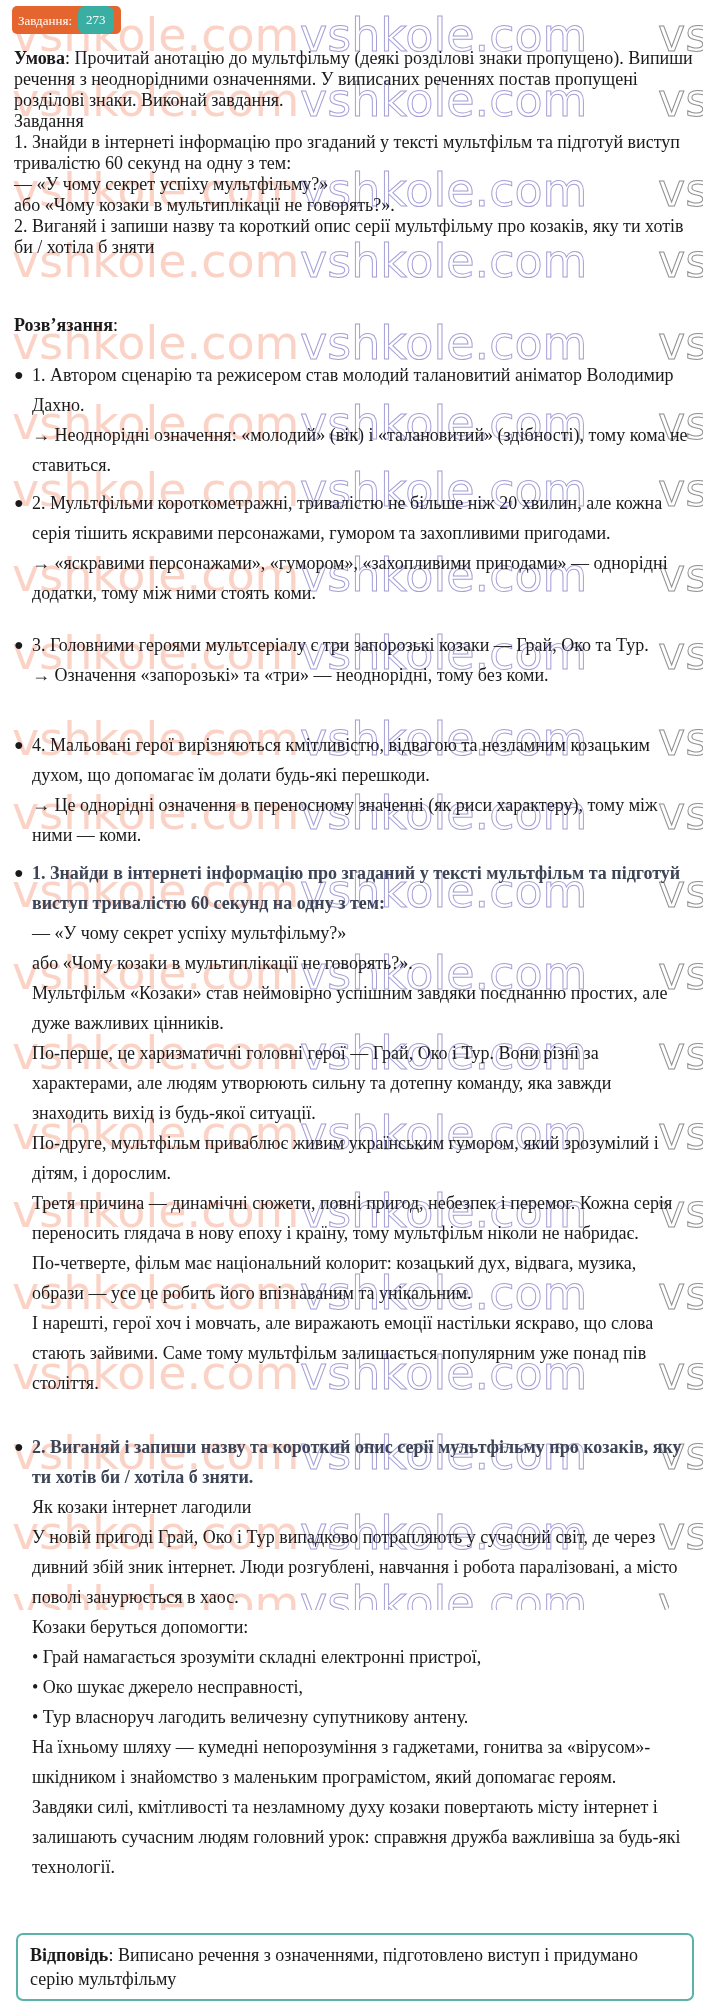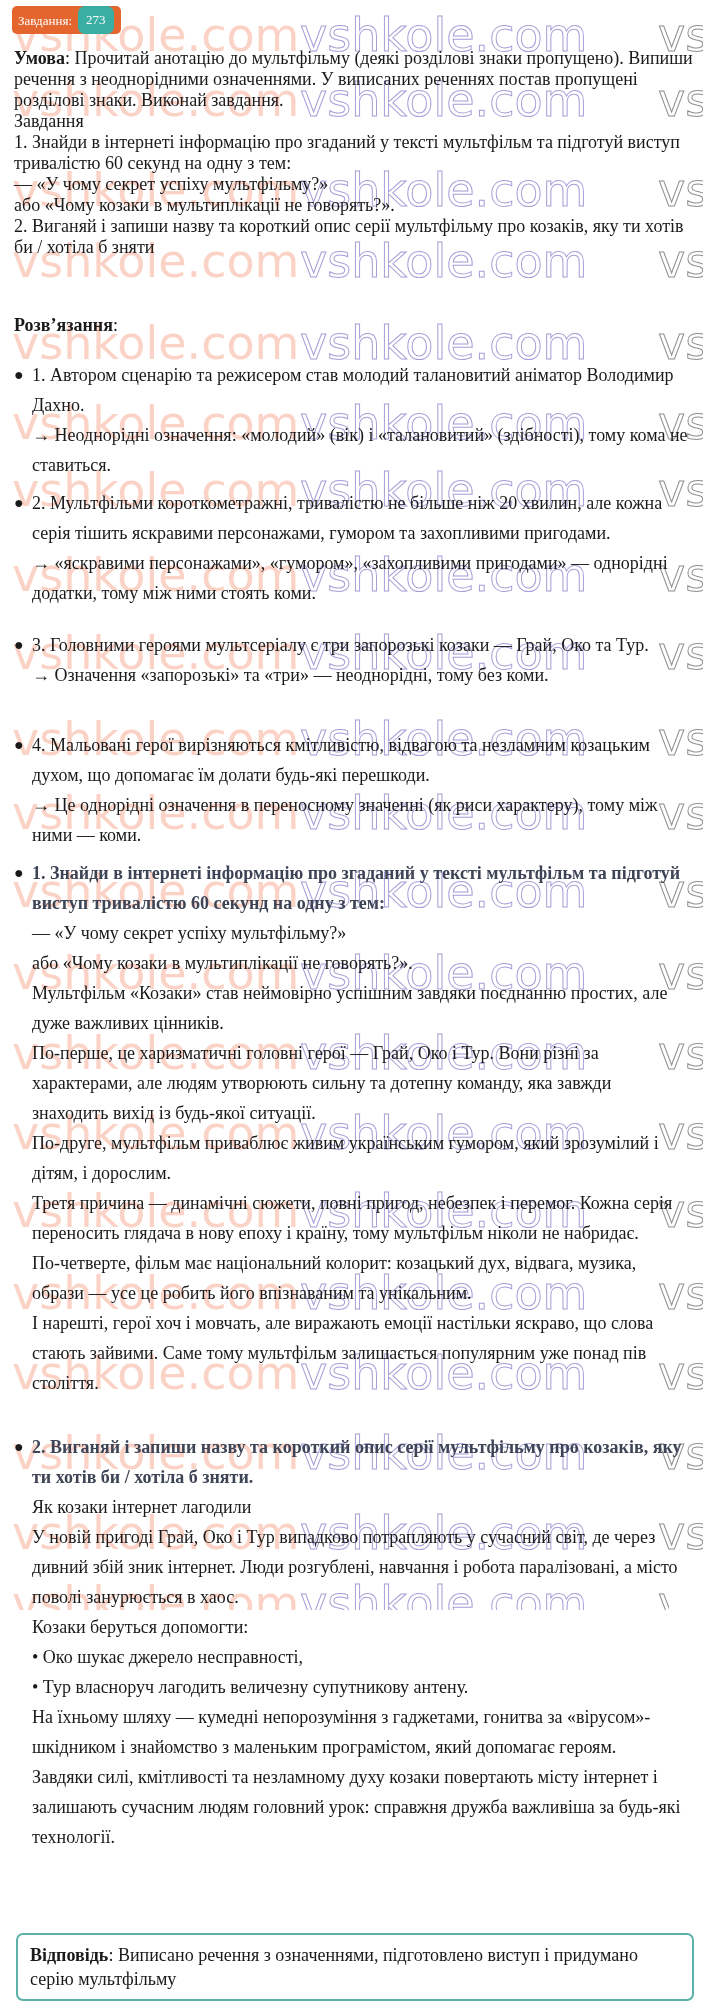--- a/index.html
+++ b/index.html
@@ -224,20 +224,21 @@
     </div>
   </div>
 
   <div class="bullet" style="top:1432px">
     <span class="dot">●</span>
     <div class="body">
       <div class="q">2. Виганяй і запиши назву та короткий опис серії мультфільму про козаків, яку ти хотів би / хотіла б зняти.</div>
       <div>Як козаки інтернет лагодили</div>
       <div>У новій пригоді Грай, Око і Тур випадково потрапляють у сучасний світ, де через дивний збій зник інтернет. Люди розгублені, навчання і робота паралізовані, а місто поволі занурюється в хаос.</div>
       <div>Козаки беруться допомогти:</div>
+      <div>• Грай намагається зрозуміти складні електронні пристрої,</div>
       <div>• Око шукає джерело несправності,</div>
       <div>• Тур власноруч лагодить величезну супутникову антену.</div>
       <div>На їхньому шляху — кумедні непорозуміння з гаджетами, гонитва за «вірусом»-шкідником і знайомство з маленьким програмістом, який допомагає героям.</div>
       <div>Завдяки силі, кмітливості та незламному духу козаки повертають місту інтернет і залишають сучасним людям головний урок: справжня дружба важливіша за будь-які технології.</div>
     </div>
   </div>
 
   <div class="answer">
     <b>Відповідь</b><span>: Виписано речення з означеннями, підготовлено виступ і придумано серію мультфільму</span>
   </div>

